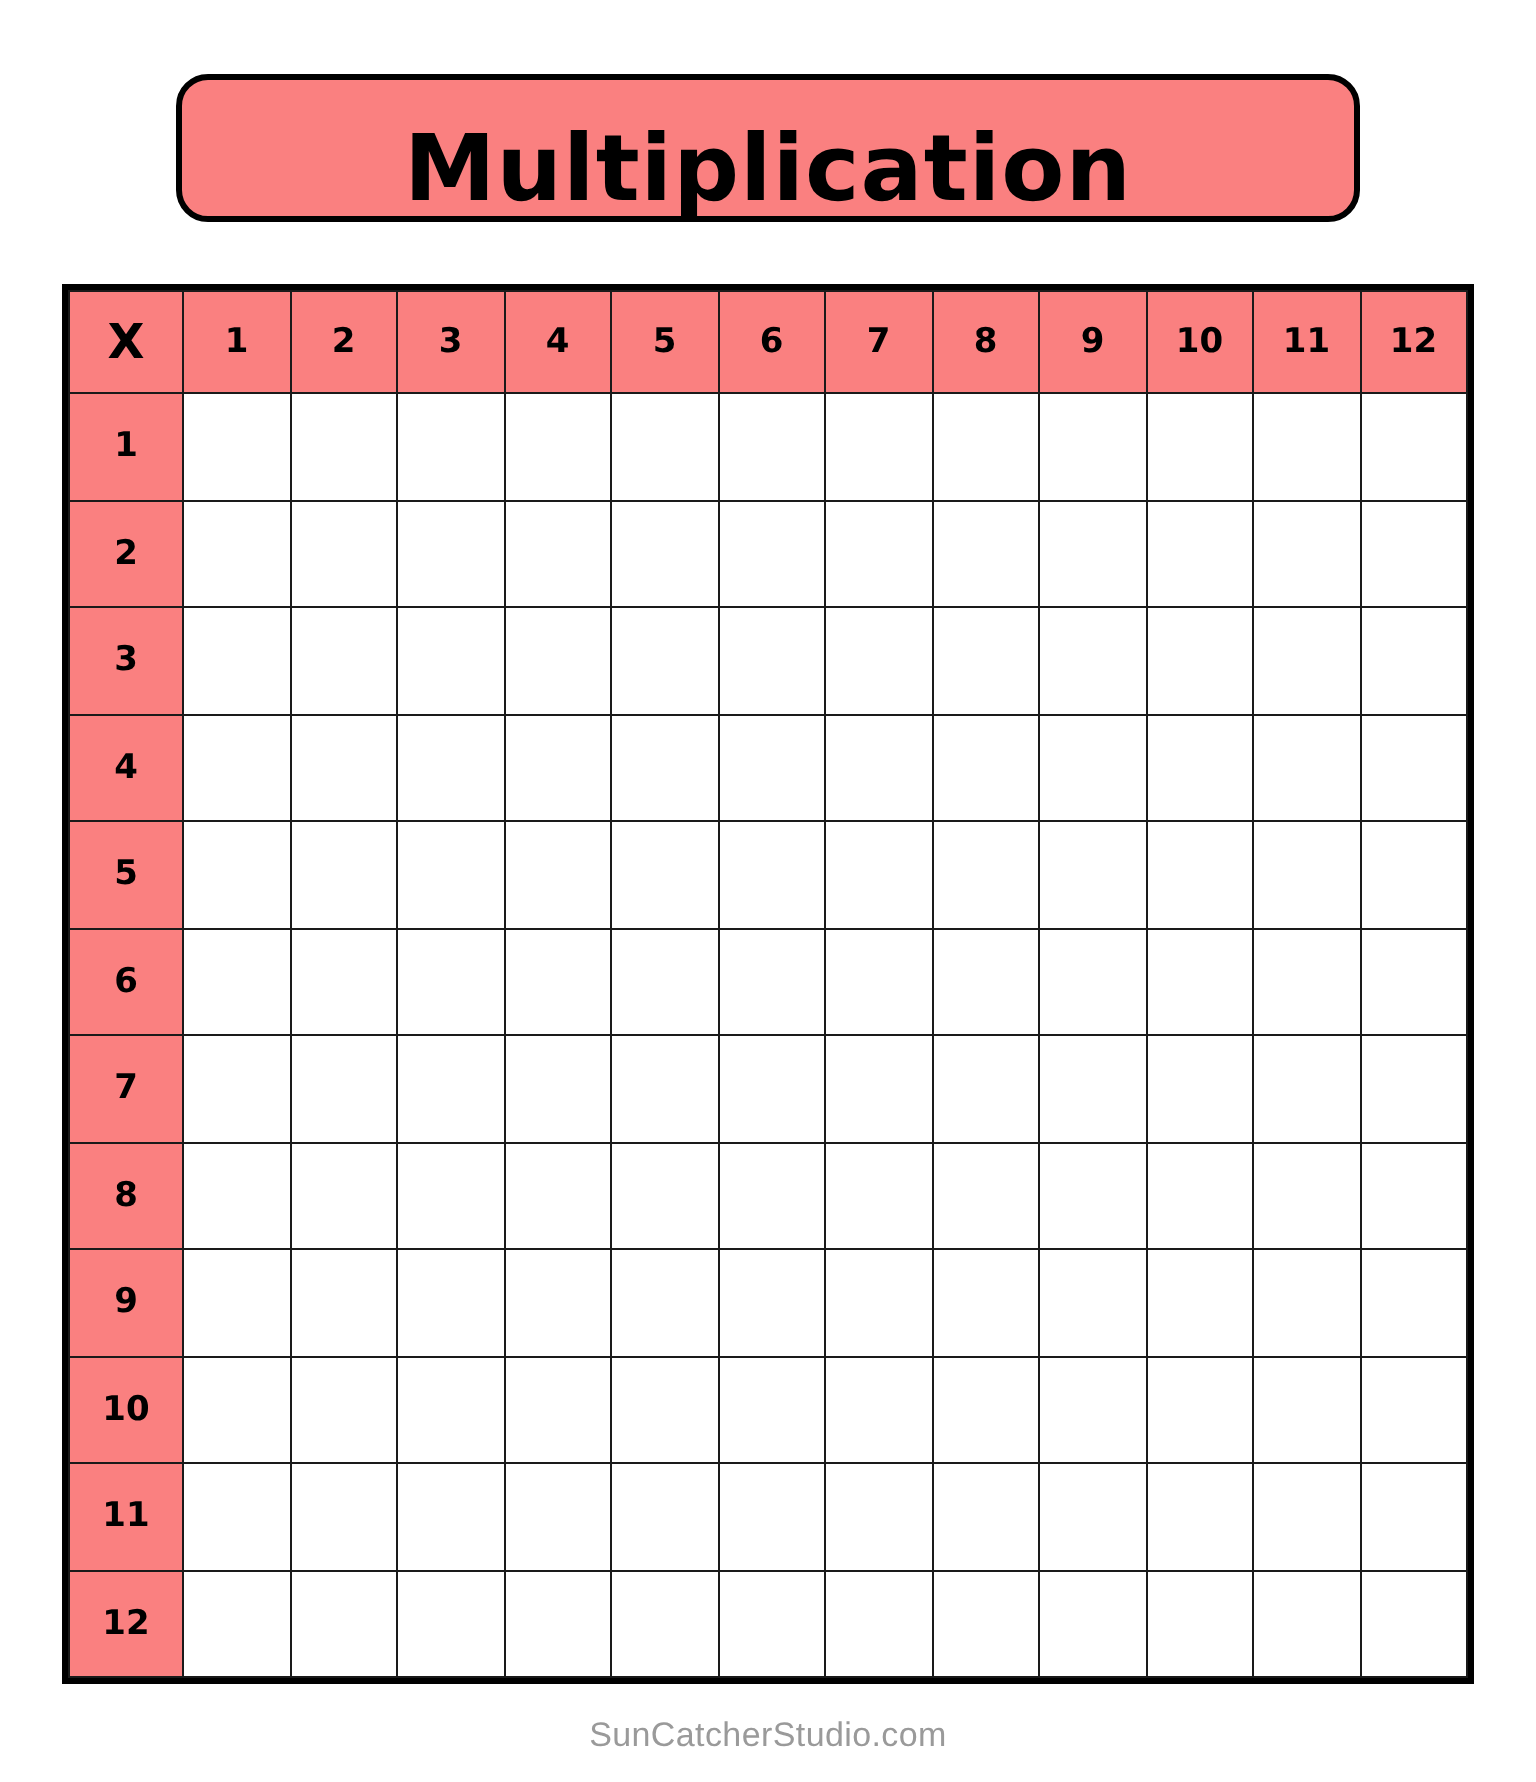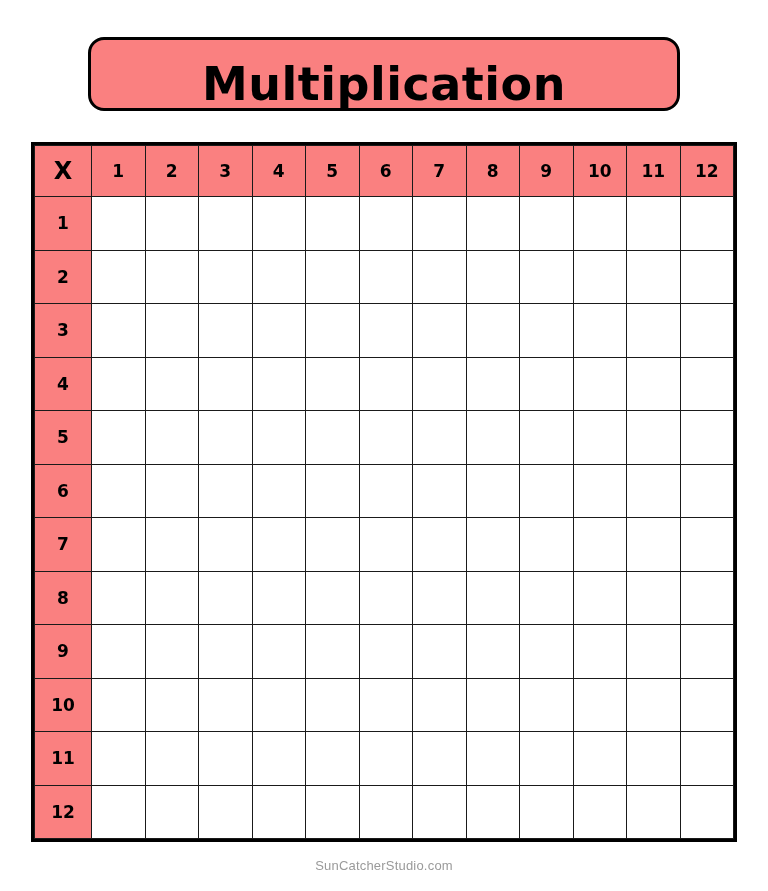--- a/index.html
+++ b/index.html
@@ -99,21 +99,21 @@
   }
 
   
   .footer {
     position: absolute;
     left: 0;
     top: 858px;
     width: 768px;
     text-align: center;
     font-family: "Liberation Sans", sans-serif;
-    font-size: 13px;
+    font-size: 17px;
     color: #9a9a9a;
     letter-spacing: 0.2px;
   }
 </style>
 </head>
 <body>
 
 <div class="page">
 
   <div class="title-wrap">

